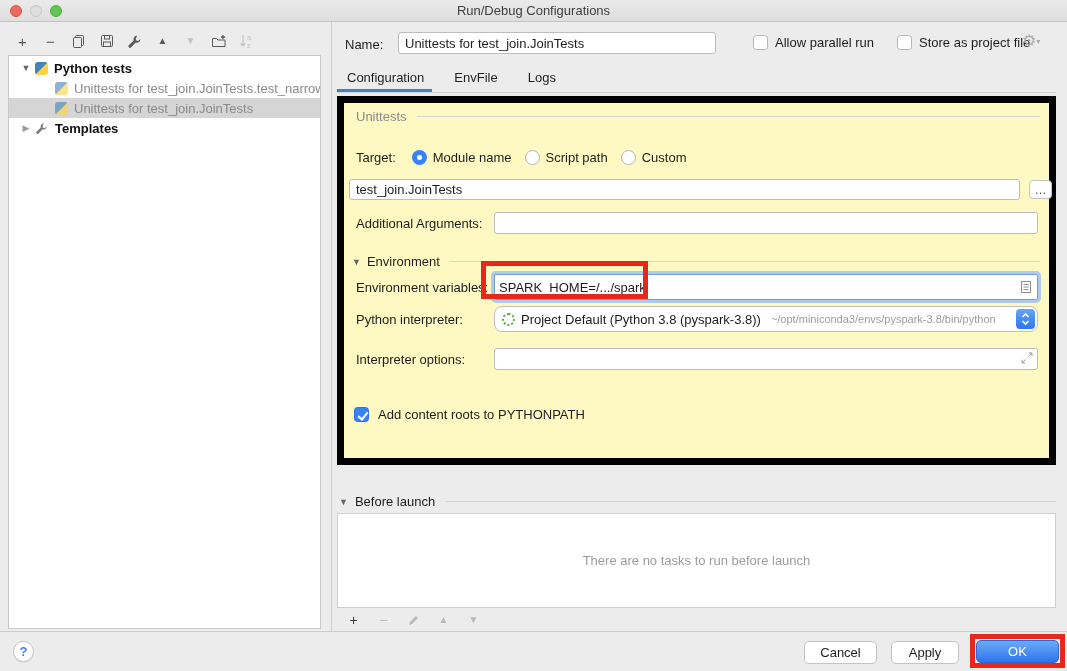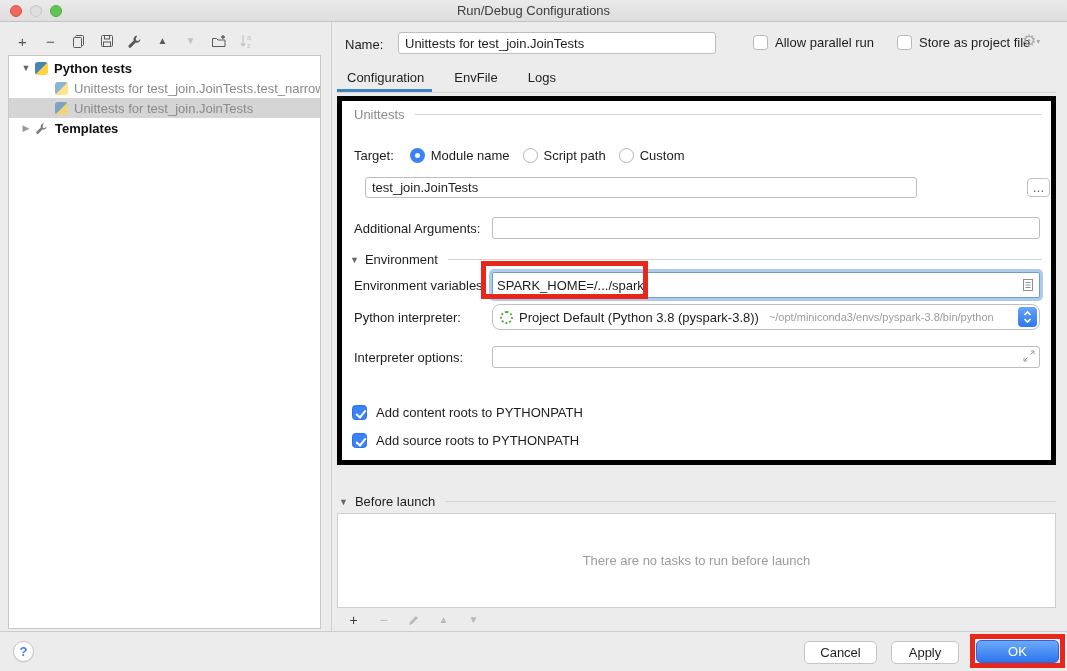--- a/index.html
+++ b/index.html
@@ -55,42 +55,42 @@
   .gear{position:absolute;left:1022px;top:31px;color:#ababab;font-size:16px;}
   .gear small{font-size:8px;vertical-align:2px;}
 
   
   .tabs{position:absolute;left:347px;top:70px;display:flex;gap:30px;color:#1f1f1f;}
   .tab{cursor:default;}
   .tab-underline{position:absolute;left:337px;top:89px;width:95px;height:3px;background:var(--tab-underline,#4083c4);}
   .tab-strip-line{position:absolute;left:337px;top:92px;width:719px;height:1px;background:#d6d6d6;}
 
   
-  .form-panel{position:absolute;left:337px;top:96px;width:719px;height:369px;background:#ffffff;
-    border:5px solid #000000;box-sizing:border-box;}
+  .form-panel{position:absolute;left:337px;top:96px;width:719px;height:369px;background:#fef9c3;
+    border:7px solid #000000;box-sizing:border-box;}
   .group-hdr{position:absolute;display:flex;align-items:center;}
   .group-hdr .tri{font-size:9px;color:#666;margin-right:6px;}
   .group-line{flex:1;height:1px;background:#d4d4d4;margin-left:10px;}
   #grp-unittests{left:12px;top:6px;right:9px;color:#8a8a8a;}
   #grp-environment{left:8px;top:151px;right:9px;color:#1f1f1f;}
 
   .row-target{position:absolute;left:12px;top:44px;height:20px;display:flex;align-items:center;}
   .row-target .lbl{margin-right:16px;}
   .radio-opt{display:flex;align-items:center;margin-right:13px;}
   .radio{width:15px;height:15px;border-radius:50%;border:1px solid #b5b5b5;background:#fff;margin-right:6px;box-sizing:border-box;position:relative;flex:0 0 15px;}
   .radio.sel{background:var(--accent-blue,#3b82f7);border:none;}
   .radio.sel::after{content:"";position:absolute;left:5px;top:5px;width:5px;height:5px;background:#fff;border-radius:50%;}
 
-  .target-field{position:absolute;left:23px;top:76px;width:552px;height:21px;}
+  .target-field{position:absolute;left:5px;top:76px;width:671px;height:21px;}
   .browse-btn{position:absolute;left:685px;top:77px;width:23px;height:19px;background:#fff;border:1px solid #c2c2c2;
     border-radius:4px;display:flex;align-items:center;justify-content:center;font-size:12px;color:#555;box-sizing:border-box;}
 
   .form-row{position:absolute;left:12px;right:11px;display:flex;align-items:center;}
   .form-label{flex:0 0 138px;}
-  #row-args{top:116px;height:22px;}
+  #row-args{top:109px;height:22px;}
   #row-args .plain-wrap{height:22px;}
   #row-env{top:171px;height:26px;}
   #row-interp{top:203px;height:26px;}
   #row-opts{top:237px;height:38px;align-items:center;}
   #row-wd{top:269px;height:22px;}
 
   .plain-wrap{flex:1;position:relative;height:22px;}
   .plain-wrap .in-icon{position:absolute;right:5px;top:4px;}
 
   .env-wrap{flex:1;height:26px;box-sizing:border-box;border:1px solid #6f9ed6;box-shadow:0 0 0 3px #aecbeb;
@@ -314,24 +314,20 @@
             <path d="M7.5 4.5L11 1M11 1H7.8M11 1v3.2M4.5 7.5L1 11M1 11h3.2M1 11V7.8"></path>
           </svg></span>
     </span>
   </div>
 
 
   <div class="pp-row" id="pp1">
     <span class="cb checked"></span>
     <span>Add content roots to PYTHONPATH</span>
   </div>
-  <div class="pp-row" id="pp2">
-    <span class="cb checked"></span>
-    <span>Add source roots to PYTHONPATH</span>
-  </div>
 </div>
 
 <div class="bl-hdr">
   <span class="tri">▼</span>
   <span>Before launch</span>
   <span class="group-line"></span>
 </div>
 <div class="bl-box">
   <span>There are no tasks to run before launch</span>
 </div>

